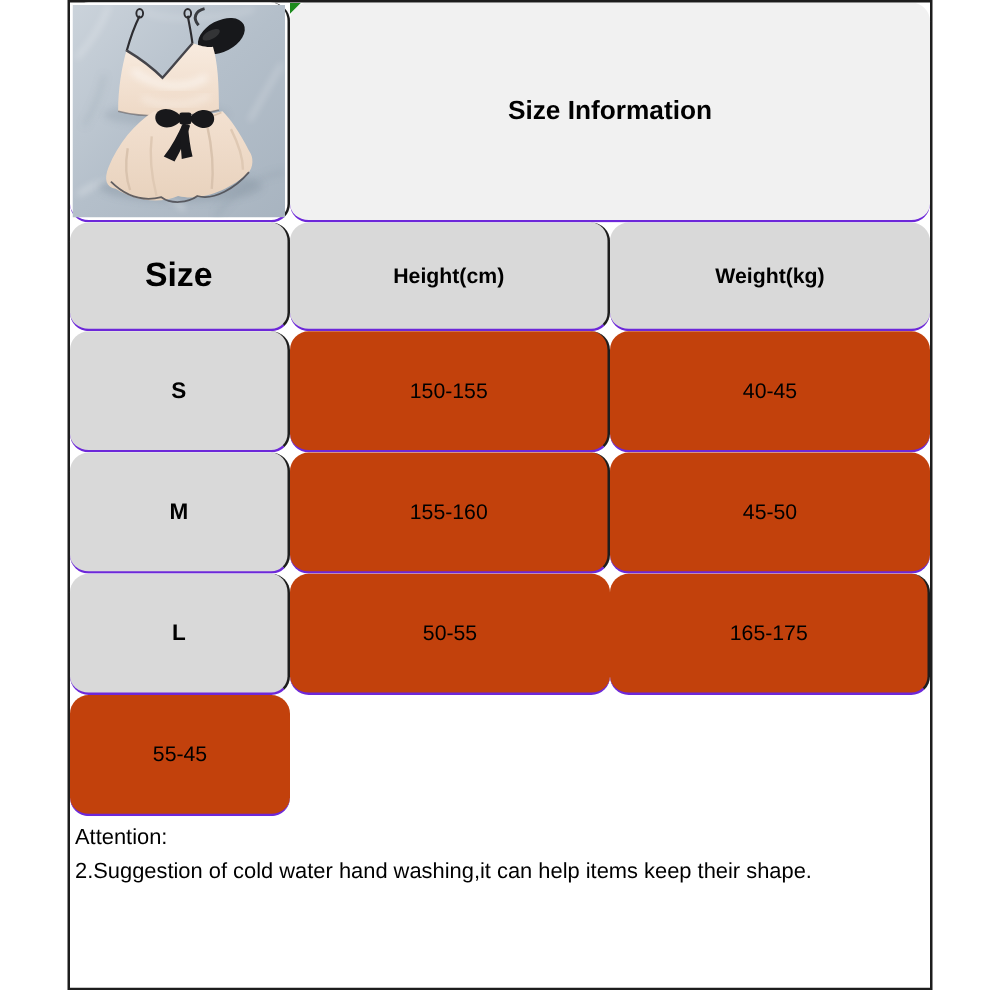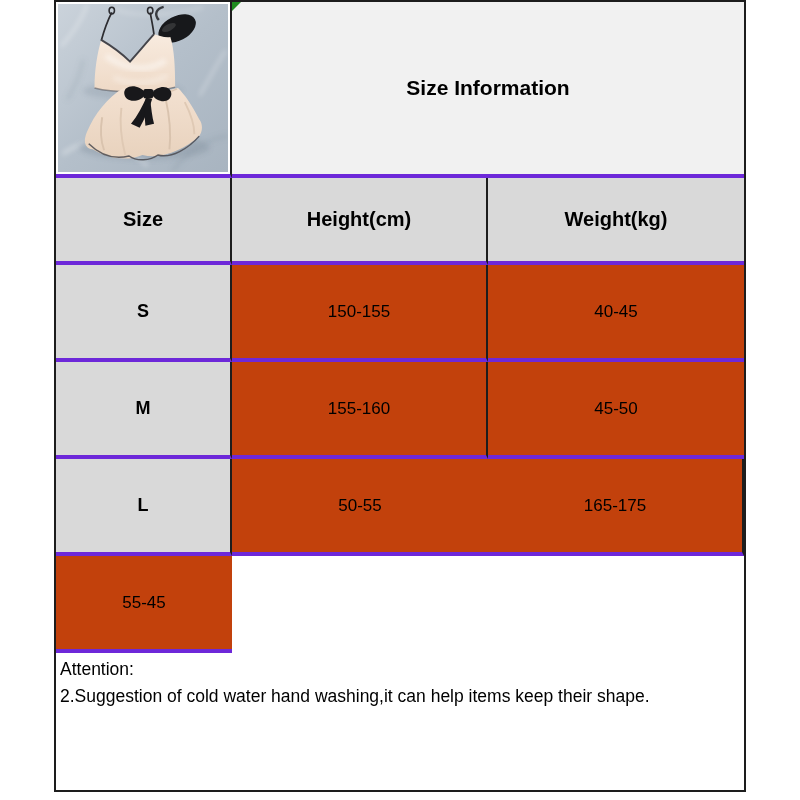--- a/index.html
+++ b/index.html
@@ -12,37 +12,38 @@
     box-sizing:border-box;border:2px solid #1d1d1d;background:#fff;
   }
   .grid{
     display:grid;
     grid-template-columns:176px 256px 256px;
     grid-template-rows:176px 87px 97px 97px 97px 97px;
   }
   .cell{
     box-sizing:border-box;
     border-right:2px solid #1d1d1d;
-    border-bottom:4px solid #6d28d9;
+    border-bottom:2px solid #6d28d9;
     display:flex;align-items:center;justify-content:center;
     text-align:right;
+    border-radius:15px;
   }
   .cell.last{border-right:none;}
   .photo-cell{background:#ffffff;padding:2px;display:block;}
   .photo-cell svg{display:block;width:100%;height:100%;}
   .title-cell{
     grid-column:2/4;background:#f1f1f1;position:relative;
     font-weight:bold;font-size:21px;
   }
   .corner-tri{
     position:absolute;top:0;left:0;width:0;height:0;
     border-top:9px solid #1e8b1e;border-right:9px solid transparent;
   }
-  .hdr{background:#d9d9d9;font-weight:bold;font-size:20px;}
-  .hdr.size-head{font-size:20px;}
+  .hdr{background:#d9d9d9;font-weight:bold;font-size:17px;}
+  .hdr.size-head{font-size:27px;}
   .size-col{background:#d9d9d9;font-weight:bold;font-size:18px;}
   .val{background:#c2410c;font-size:17px;}
   .attention{
     box-sizing:border-box;height:137px;background:#ffffff;
     padding:3px 18px 0 4px;font-size:17.5px;line-height:26.5px;
   }
   .att-wrap{max-width:648px;}
 </style>
 </head>
 <body>

